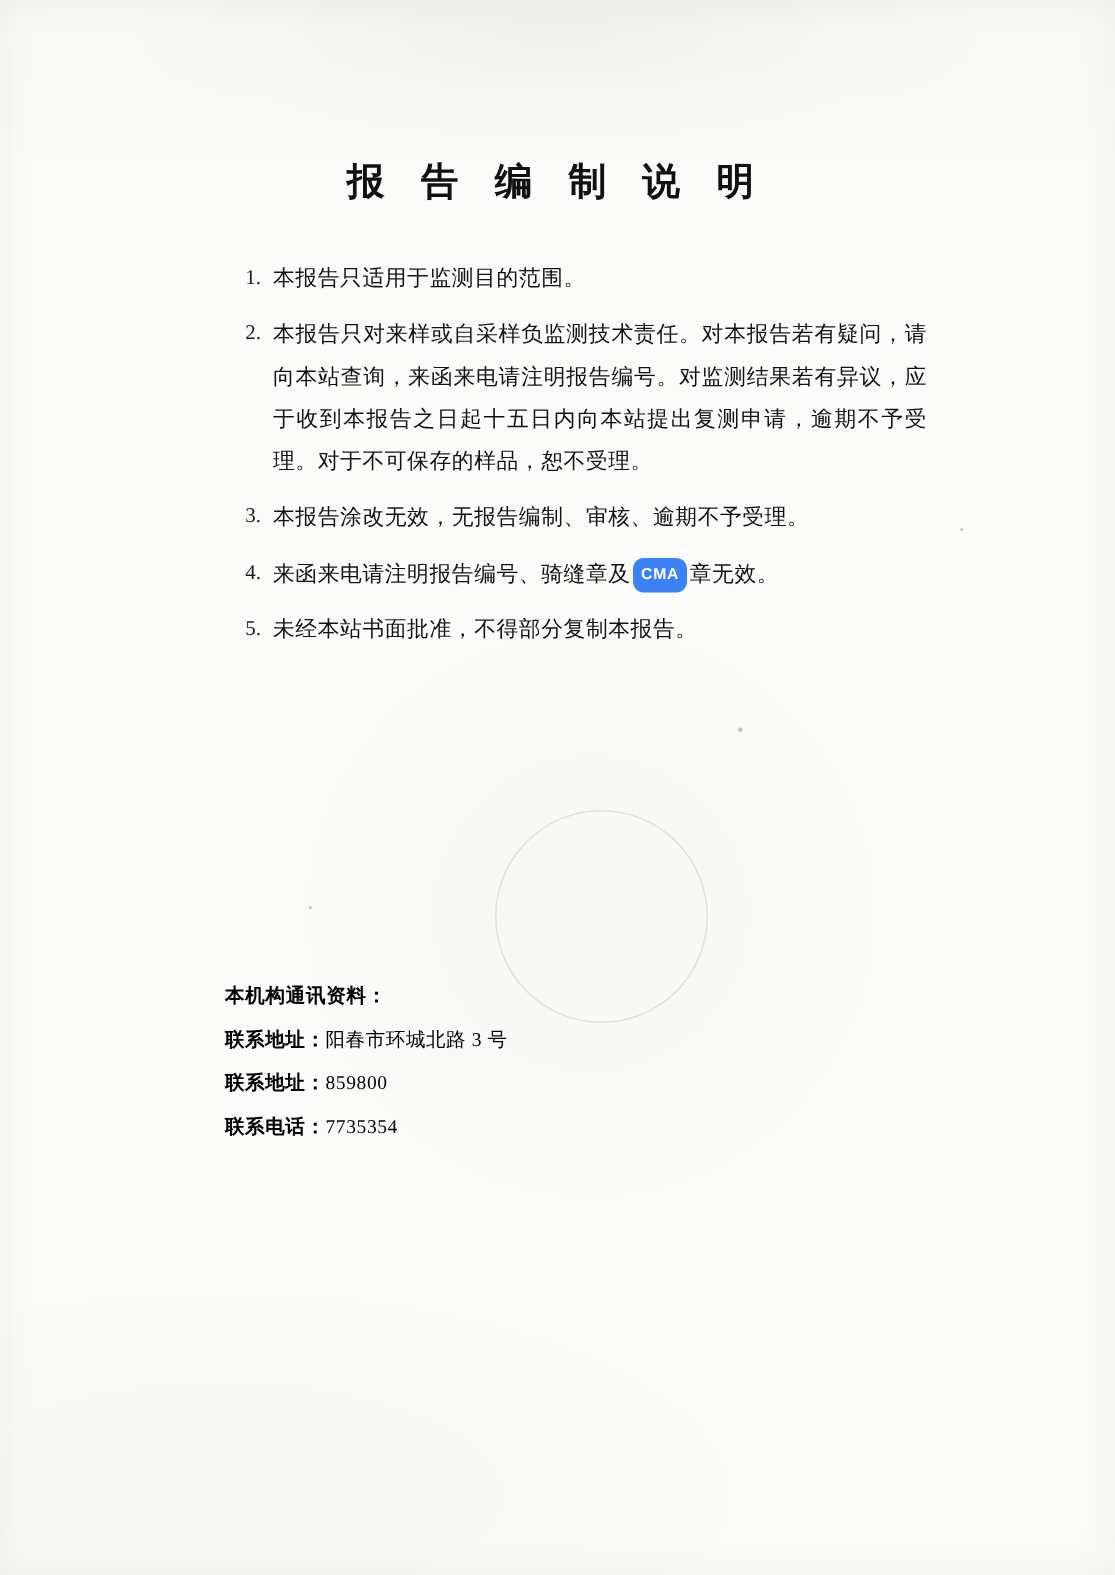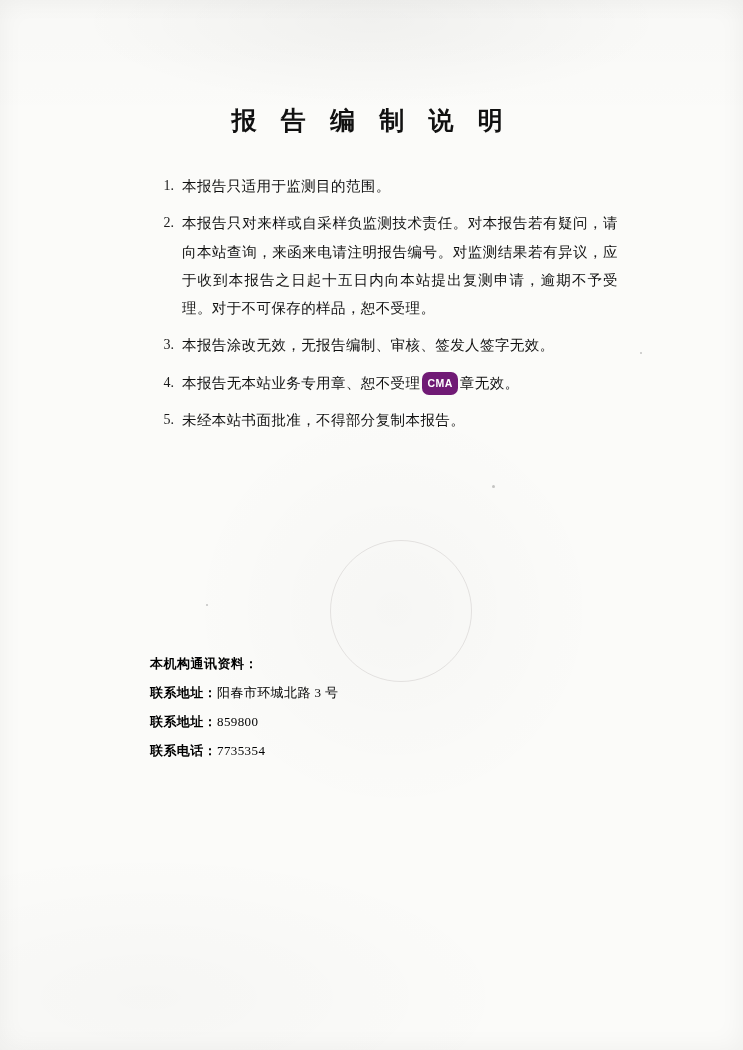--- a/index.html
+++ b/index.html
@@ -74,21 +74,21 @@
   }
   .note-text {
     flex: 1;
     text-align: justify;
     color: #111;
     letter-spacing: 0.4px;
   }
 
   .cma-badge {
     display: inline-block;
-    background: #701a75;
+    background: #3b82f6;
     color: #fff;
     font-size: 10.5px;
     font-weight: bold;
     letter-spacing: 0.5px;
     border-radius: 7px;
     padding: 1px 5px 2px 5px;
     margin: 0 2px;
     vertical-align: 1px;
     font-family: "Liberation Sans", sans-serif;
   }
@@ -154,27 +154,27 @@
       <div class="note-text">本报告只适用于监测目的范围。</div>
     </div>
 
     <div class="note-item">
       <div class="note-num">2.</div>
       <div class="note-text">本报告只对来样或自采样负监测技术责任。对本报告若有疑问，请向本站查询，来函来电请注明报告编号。对监测结果若有异议，应于收到本报告之日起十五日内向本站提出复测申请，逾期不予受理。对于不可保存的样品，恕不受理。</div>
     </div>
 
     <div class="note-item">
       <div class="note-num">3.</div>
-      <div class="note-text">本报告涂改无效，无报告编制、审核、签发人签字无效。</div>
+      <div class="note-text">本报告涂改无效，无报告编制、审核、逾期不予受理。</div>
     </div>
 
     <div class="note-item">
       <div class="note-num">4.</div>
       <div class="note-text">
-        <span>本报告无本站业务专用章、恕不受理</span><span class="cma-badge">CMA</span><span>章无效。</span>
+        <span>来函来电请注明报告编号、骑缝章及</span><span class="cma-badge">CMA</span><span>章无效。</span>
       </div>
     </div>
 
     <div class="note-item">
       <div class="note-num">5.</div>
       <div class="note-text">未经本站书面批准，不得部分复制本报告。</div>
     </div>
 
   </div>
 

